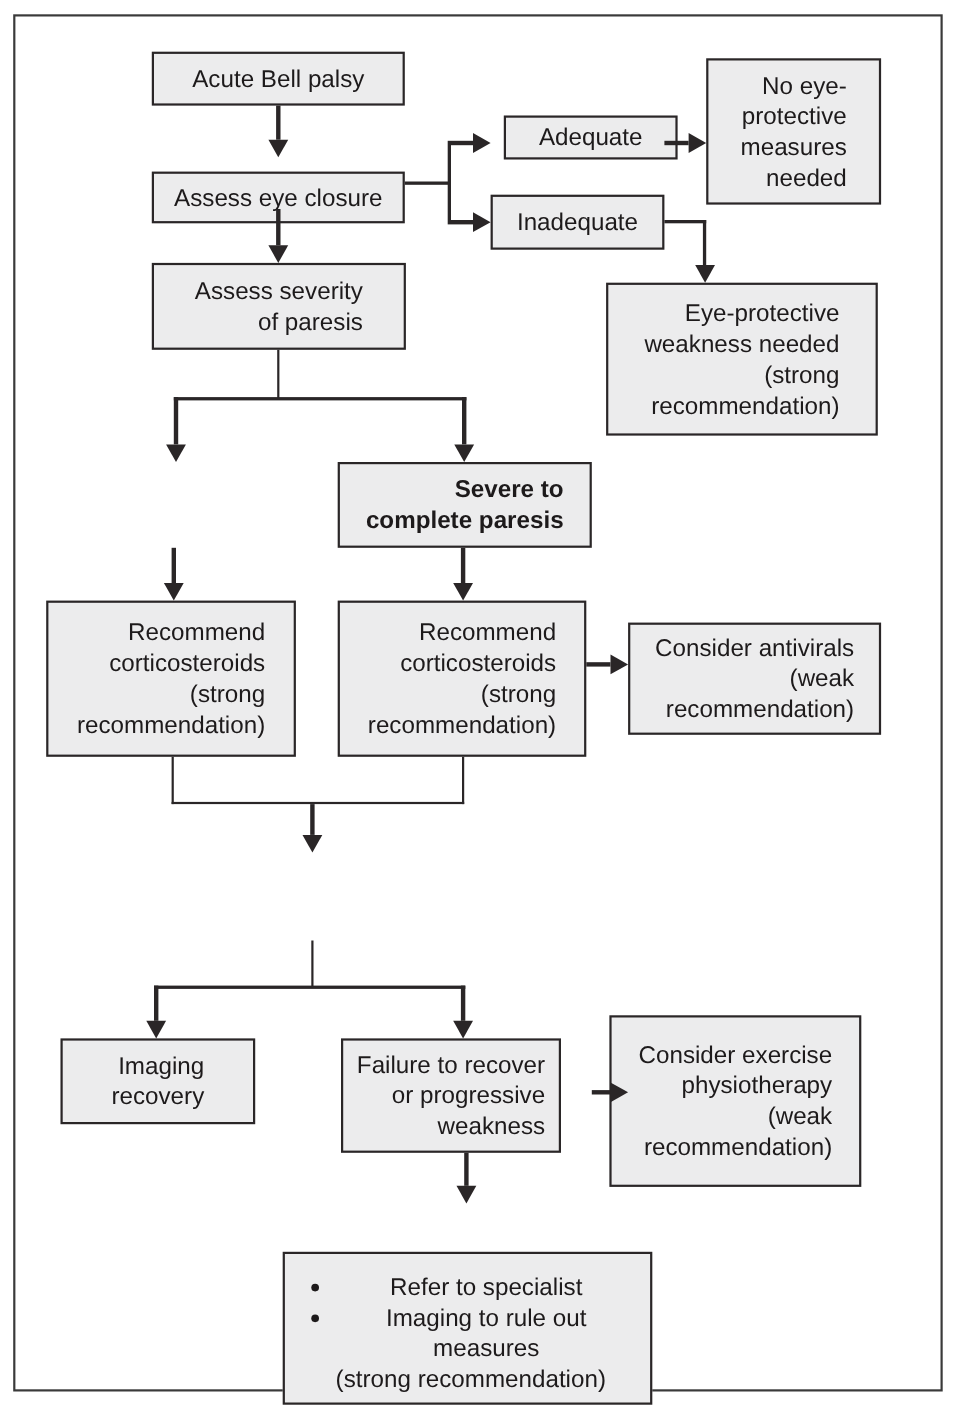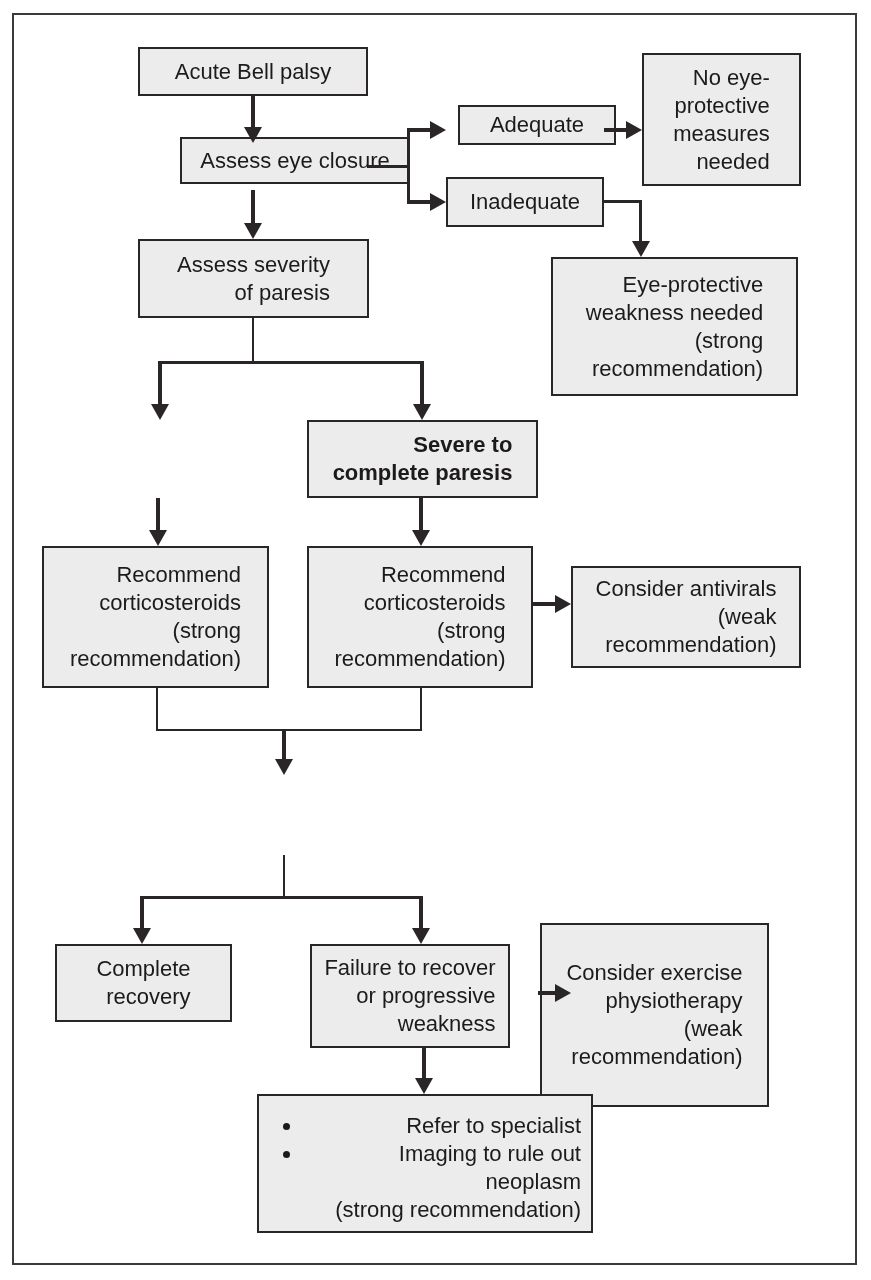--- a/index.html
+++ b/index.html
@@ -32,23 +32,24 @@
     line-height: 28px;
     display: flex;
     align-items: center;
     justify-content: center;
     text-align: right;
     white-space: pre-line;
     padding: 0;
   }
   .node.refer {
     display: block;
-    text-align: right;
+    text-align: center;
     padding: 16px 10px 8px 16px;
     white-space: normal;
+    margin-top: 44px;
   }
   .refer ul.bullets {
     margin: 0;
     padding: 0 0 0 28px;
     list-style: disc;
   }
   .refer ul.bullets li {
     white-space: pre-line;
     margin: 0;
     padding: 0;
@@ -76,21 +77,21 @@
   }
 </style>
 </head>
 <body>
 
 <div class="canvas">
 
   <div class="frame"></div>
 
   <div class="node" style="left:138px; top:47px;  width:230px; height:49px;">Acute Bell palsy</div>
-  <div class="node" style="left:138px; top:137px; width:230px; height:47px;margin-left:42px;">Assess eye closure</div>
+  <div class="node" style="left:138px; top:156px; width:230px; height:47px;">Assess eye closure</div>
   <div class="node" style="left:422px; top:105px; width:158px; height:40px;margin-left:36px;">Adequate</div>
   <div class="node" style="left:446px; top:177px; width:158px; height:50px;">Inadequate</div>
   <div class="node" style="left:642px; top:53px;  width:159px; height:133px;">No eye-
 protective
 measures
 needed</div>
   <div class="node" style="left:551px; top:257px; width:247px; height:139px;">Eye-protective
 weakness needed
 (strong
 recommendation)</div>
@@ -102,35 +103,35 @@
 corticosteroids
 (strong
 recommendation)</div>
   <div class="node" style="left:307px; top:546px; width:226px; height:142px;">Recommend
 corticosteroids
 (strong
 recommendation)</div>
   <div class="node" style="left:571px; top:566px; width:230px; height:102px;">Consider antivirals
 (weak
 recommendation)</div>
-  <div class="node" style="left:55px;  top:944px; width:177px; height:78px;">Complete
+  <div class="node" style="left:55px;  top:944px; width:177px; height:78px;">Imaging
 recovery</div>
   <div class="node" style="left:310px; top:944px; width:200px; height:104px;">Failure to recover
 or progressive
 weakness</div>
-  <div class="node" style="left:540px; top:923px; width:229px; height:184px;">Consider exercise
+  <div class="node" style="left:554px; top:923px; width:229px; height:156px;">Consider exercise
 physiotherapy
 (weak
 recommendation)</div>
 
   <div class="node refer" style="left:257px; top:1094px; width:336px; height:139px;">
     <ul class="bullets">
       <li>Refer to specialist</li>
       <li>Imaging to rule out
-neoplasm</li>
+measures</li>
     </ul>
     <div class="refer-note">(strong recommendation)</div>
   </div>
 
   <div class="shaft" style="left:251px; top:96px;  width:4px;  height:31px;"></div>
   <div class="ah-down" style="left:244px; top:127px;"></div>
 
   <div class="shaft" style="left:368px; top:165px; width:42px; height:3px;"></div>
   <div class="shaft" style="left:407px; top:128px; width:3px;  height:76px;"></div>
   <div class="shaft" style="left:410px; top:128px; width:20px; height:4px;"></div>

